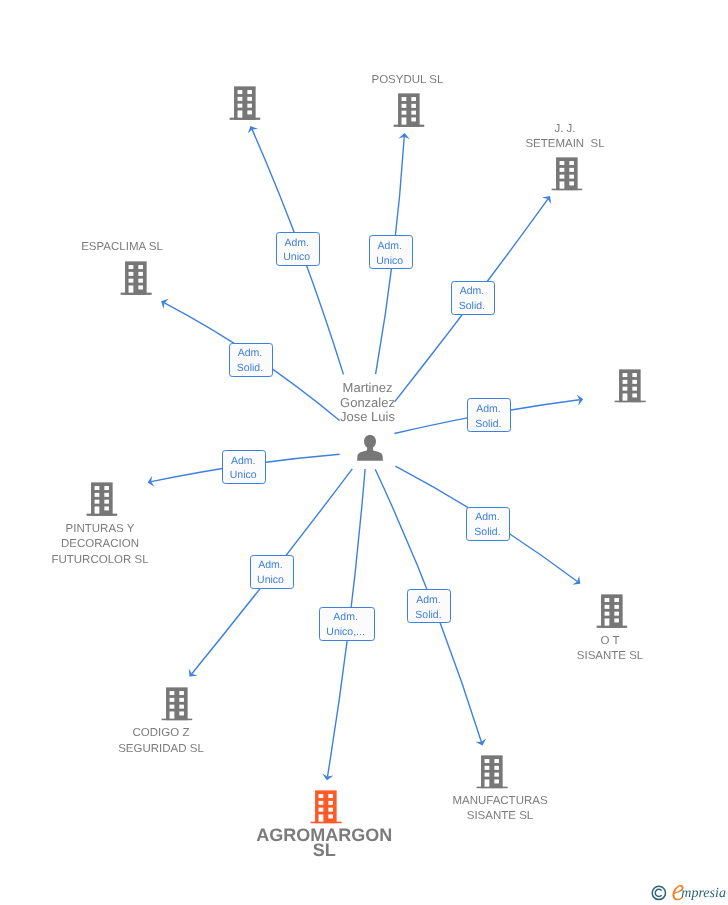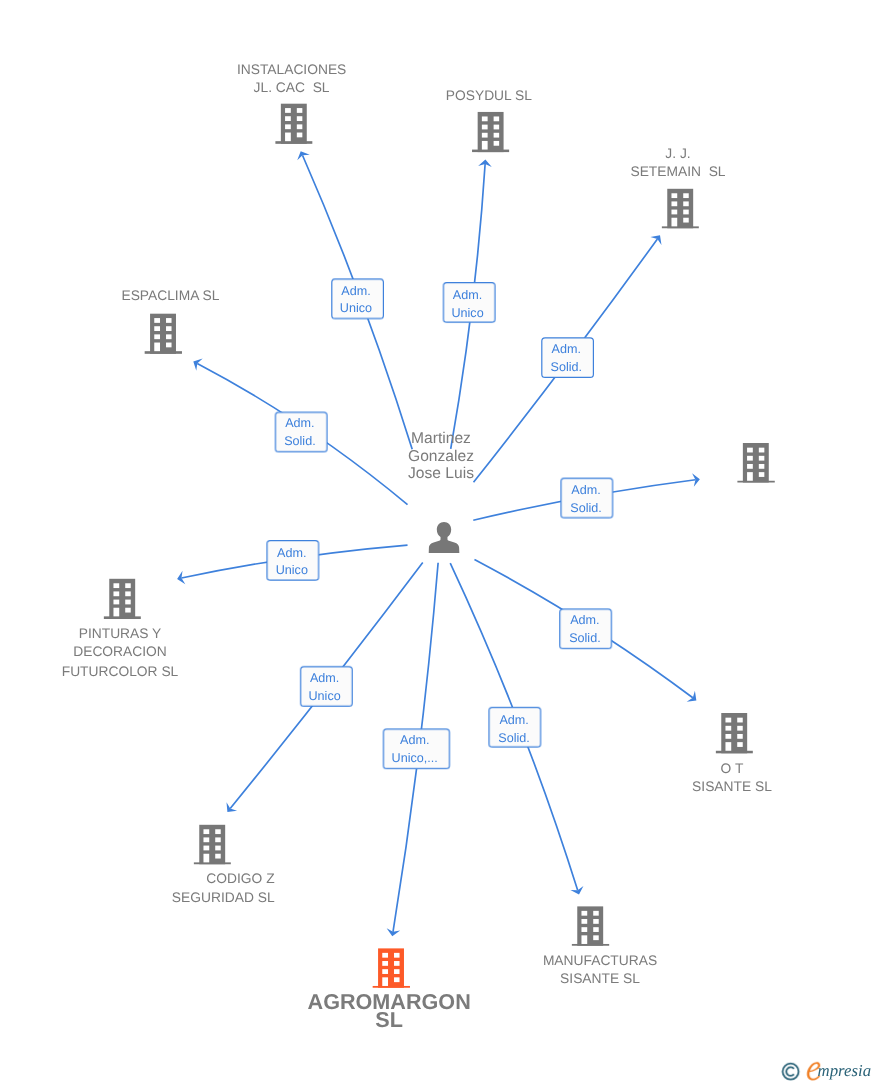--- a/index.html
+++ b/index.html
@@ -123,22 +123,20 @@
   <rect fill="#ffffff" x="8.2" y="3.9" width="4.8" height="4.0"></rect>
   <rect fill="#ffffff" x="18.0" y="3.9" width="4.6" height="4.0"></rect>
   <rect fill="#ffffff" x="8.2" y="10.7" width="4.8" height="4.0"></rect>
   <rect fill="#ffffff" x="18.0" y="10.7" width="4.6" height="4.0"></rect>
   <rect fill="#ffffff" x="8.2" y="17.5" width="4.8" height="4.0"></rect>
   <rect fill="#ffffff" x="18.0" y="17.5" width="4.6" height="4.0"></rect>
   <rect fill="#ffffff" x="8.2" y="24.3" width="4.8" height="7.2"></rect>
   <rect fill="#ffffff" x="18.0" y="24.3" width="4.6" height="4.0"></rect>
   </svg>
     </div>
-    <div class="node-label" style="left: 243px; top: 51.5px;">INSTALACIONES
-JL. CAC  SL</div>
     <div class="node" style="left: 409.15px; top: 110.4px;">
       <svg width="31.3" height="33.7" viewBox="0 0 31.3 33.7">
   <rect fill="#777777" x="4.7" y="0" width="21.6" height="33.7"></rect>
   <rect fill="#777777" x="0" y="31.5" width="31.3" height="2.2"></rect>
   <rect fill="#ffffff" x="8.2" y="3.9" width="4.8" height="4.0"></rect>
   <rect fill="#ffffff" x="18.0" y="3.9" width="4.6" height="4.0"></rect>
   <rect fill="#ffffff" x="8.2" y="10.7" width="4.8" height="4.0"></rect>
   <rect fill="#ffffff" x="18.0" y="10.7" width="4.6" height="4.0"></rect>
   <rect fill="#ffffff" x="8.2" y="17.5" width="4.8" height="4.0"></rect>
   <rect fill="#ffffff" x="18.0" y="17.5" width="4.6" height="4.0"></rect>
@@ -232,21 +230,21 @@
   <rect fill="#ffffff" x="8.2" y="3.9" width="4.8" height="4.0"></rect>
   <rect fill="#ffffff" x="18.0" y="3.9" width="4.6" height="4.0"></rect>
   <rect fill="#ffffff" x="8.2" y="10.7" width="4.8" height="4.0"></rect>
   <rect fill="#ffffff" x="18.0" y="10.7" width="4.6" height="4.0"></rect>
   <rect fill="#ffffff" x="8.2" y="17.5" width="4.8" height="4.0"></rect>
   <rect fill="#ffffff" x="18.0" y="17.5" width="4.6" height="4.0"></rect>
   <rect fill="#ffffff" x="8.2" y="24.3" width="4.8" height="7.2"></rect>
   <rect fill="#ffffff" x="18.0" y="24.3" width="4.6" height="4.0"></rect>
   </svg>
     </div>
-    <div class="node-label" style="left: 186px; top: 726.1px; text-align: right;">CODIGO Z
+    <div class="node-label" style="left: 161px; top: 726.1px;">CODIGO Z
 SEGURIDAD SL</div>
     <div class="node" style="left: 102.15px; top: 499.35px;">
       <svg width="31.3" height="33.7" viewBox="0 0 31.3 33.7">
   <rect fill="#777777" x="4.7" y="0" width="21.6" height="33.7"></rect>
   <rect fill="#777777" x="0" y="31.5" width="31.3" height="2.2"></rect>
   <rect fill="#ffffff" x="8.2" y="3.9" width="4.8" height="4.0"></rect>
   <rect fill="#ffffff" x="18.0" y="3.9" width="4.6" height="4.0"></rect>
   <rect fill="#ffffff" x="8.2" y="10.7" width="4.8" height="4.0"></rect>
   <rect fill="#ffffff" x="18.0" y="10.7" width="4.6" height="4.0"></rect>
   <rect fill="#ffffff" x="8.2" y="17.5" width="4.8" height="4.0"></rect>
@@ -265,42 +263,42 @@
   <rect fill="#ffffff" x="8.2" y="3.9" width="4.8" height="4.0"></rect>
   <rect fill="#ffffff" x="18.0" y="3.9" width="4.6" height="4.0"></rect>
   <rect fill="#ffffff" x="8.2" y="10.7" width="4.8" height="4.0"></rect>
   <rect fill="#ffffff" x="18.0" y="10.7" width="4.6" height="4.0"></rect>
   <rect fill="#ffffff" x="8.2" y="17.5" width="4.8" height="4.0"></rect>
   <rect fill="#ffffff" x="18.0" y="17.5" width="4.6" height="4.0"></rect>
   <rect fill="#ffffff" x="8.2" y="24.3" width="4.8" height="7.2"></rect>
   <rect fill="#ffffff" x="18.0" y="24.3" width="4.6" height="4.0"></rect>
   </svg>
     </div>
-    <div class="node-label" style="left: 142px; top: 239.5px;">ESPACLIMA SL</div>
+    <div class="node-label" style="left: 122px; top: 239.5px;">ESPACLIMA SL</div>
     <div class="node" style="left: 370px; top: 447.5px;">
       <svg width="25.9" height="26.4" viewBox="0 0 25.9 26.4">
   <path fill="#777777" d="M12.95 0.15
      C9.55 0.15 6.95 2.75 6.95 6.45
      C6.95 9.45 8.35 11.75 10.05 12.7
      L10.05 14.35
      C10.05 15.15 9.65 15.65 8.85 15.9
      L4.25 17.3
      C1.75 18.05 0.45 19.5 0.3 21.6
      L0.0 26.4
      L25.9 26.4
      L25.6 21.6
      C25.45 19.5 24.15 18.05 21.65 17.3
      L17.05 15.9
      C16.25 15.65 15.85 15.15 15.85 14.35
      L15.85 12.7
      C17.55 11.75 18.95 9.45 18.95 6.45
      C18.95 2.75 16.35 0.15 12.95 0.15 Z"></path>
   </svg>
     </div>
-    <div class="center-label" style="left: 367.5px; top: 358px;">Martinez
+    <div class="center-label" style="left: 367.5px; top: 381px;">Martinez
 Gonzalez
 Jose Luis</div>
   </div>
 
 <div id="footer">
   <svg id="copy-mark" width="16" height="16" viewBox="0 0 16 16">
     <circle cx="7.85" cy="7.9" r="6.65" fill="none" stroke="#2b6378" stroke-width="1.5"></circle>
     <path d="M10.6 10.1 A3.55 3.55 0 1 1 10.6 5.7" fill="none" stroke="#2b6378" stroke-width="1.5" stroke-linecap="butt"></path>
   </svg>
   <svg id="brand-e" width="16" height="19" viewBox="0 0 14 17">

